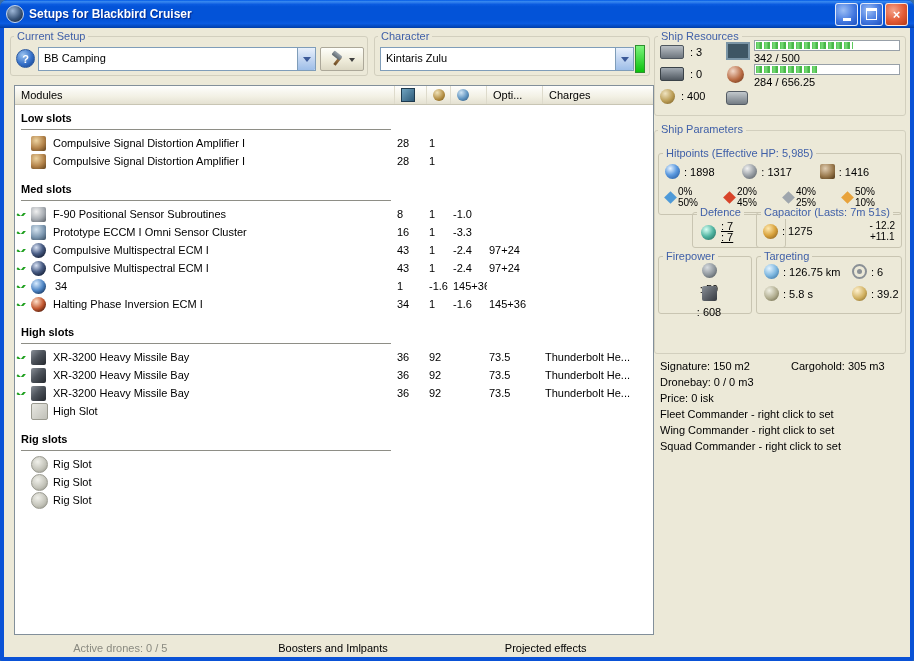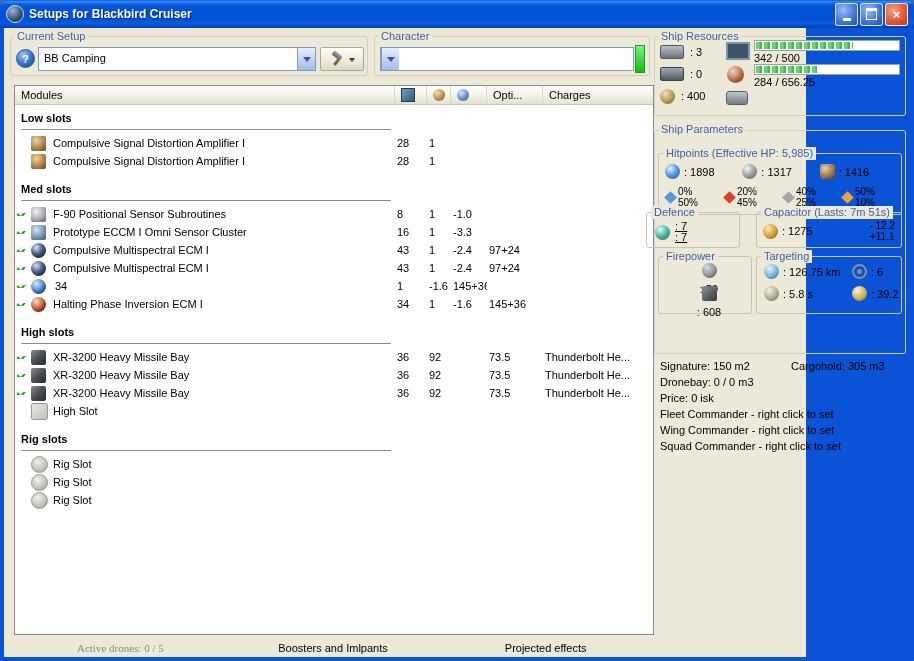--- a/index.html
+++ b/index.html
@@ -12,21 +12,21 @@
   .app-icon{width:16px;height:16px;border-radius:50%;flex:0 0 auto;
     background:radial-gradient(circle at 35% 30%,#9FB8D8,#3A5578 55%,#101C2C);border:1px solid #C8D8EE;}
   .title{flex:1;color:#fff;font-weight:bold;font-size:12px;text-shadow:1px 1px 1px #00268A;white-space:nowrap;}
   .winbtns{display:flex;gap:2px;}
   .winbtn{width:21px;height:21px;border-radius:3px;border:1px solid rgba(255,255,255,.85);display:flex;align-items:center;justify-content:center;color:#fff;font-weight:bold;font-size:13px;line-height:1;cursor:default;}
   .winbtn.min,.winbtn.max{background:radial-gradient(circle at 35% 30%,#9CBEF5,#4479E0 55%,#1C50C0);}
   .winbtn.close{background:radial-gradient(circle at 35% 30%,#F4A38A,#E25A35 55%,#B33A18);}
   .glyph-min{width:8px;height:3px;background:#fff;margin-top:10px;}
   .glyph-max{width:9px;height:8px;border:1px solid #fff;border-top-width:3px;}
   
-  .content{position:relative;width:802px;height:629px;margin:0 4px;background:#ECE9D8;}
+  .content{position:relative;width:906px;height:629px;margin:0 4px;background:#ECE9D8;}
   .abs{position:absolute;}
   .blue-label{color:#4060A8;white-space:nowrap;background:#ECE9D8;padding:0 3px;z-index:3;}
   .groupbox{border:1px solid #D2CFBE;border-radius:3px;}
   
   .combo{display:flex;background:#fff;border:1px solid #7F9DB9;height:22px;}
   .combo-text{flex:1;padding:0 5px;line-height:20px;white-space:nowrap;overflow:hidden;border-radius:8px;}
   .combo-arrow{width:17px;border-left:1px solid #7F9DB9;display:flex;align-items:center;justify-content:center;
     background:linear-gradient(180deg,#E8F0FC 0%,#C6D8F2 45%,#9EBEE8 100%);border-radius:0 1px 1px 0;}
   .combo-arrow::after{content:'';width:0;height:0;border:4px solid transparent;border-top:5px solid #3C5A99;margin-top:5px;}
   .help-btn{width:17px;height:17px;border-radius:50%;display:flex;align-items:center;justify-content:center;color:#fff;font-weight:bold;font-size:11px;
@@ -110,21 +110,21 @@
   .def-body{display:flex;align-items:center;gap:5px;padding:8px 0 0 8px;}
   .cap-body{display:flex;align-items:center;gap:4px;padding:7px 6px 0 6px;}
   .cap-body .two-line{margin-left:auto;text-align:center;}
   .fp-row{display:flex;align-items:center;gap:5px;padding:6px 0 0 8px;height:17px;flex-direction:column;}
   .tg-grid{display:grid;grid-template-columns:88px 1fr;row-gap:7px;padding:7px 4px 0 7px;}
   .mb-row{display:flex;align-items:center;gap:12px;padding:7px 0 0 8px;}
   .stats-line{height:16px;line-height:16px;white-space:nowrap;}
   .stats-line .first{display:inline-block;width:128px;}
   .bottom-tabs{display:flex;align-items:center;}
   .tab-label{flex:1;text-align:center;white-space:nowrap;}
-  .tab-label.disabled{color:#8A8A80;font-family:Liberation Serif, serif;}
+  .tab-label.disabled{color:#8A8A80;}
 </style>
 </head>
 <body>
 
 <div class="window">
   <div class="titlebar">
     <span class="app-icon"></span>
     <span class="title">Setups for Blackbird Cruiser</span>
     <span class="winbtns">
       <span class="winbtn min">
@@ -146,20 +146,21 @@
       <span class="combo-arrow"></span>
     </div>
     <div class="abs tool-btn" style="left:316px;top:19px;width:42px;">
       <span class="hammer"></span>
       <span class="dd"></span>
     </div>
 
     <div class="abs groupbox" style="left:370px;top:8px;width:274px;height:38px;"></div>
     <span class="abs blue-label" style="left:374px;top:2px;">Character</span>
     <div class="abs combo" style="left:376px;top:19px;width:252px;">
+      <span class="combo-text">Kintaris Zulu</span>
       <span class="combo-arrow"></span>
     </div>
     <div class="abs status-bar-green" style="left:631px;top:17px;width:8px;height:26px;"></div>
 
     <div class="abs modules-panel" style="left:10px;top:57px;width:638px;height:548px;">
       <div class="table-header">
         <span class="th">Modules</span>
         <span class="th">
             <i class="hicon cpu"></i>
           </span>
@@ -457,21 +458,21 @@
         <span class="resist">
             <i class="diamond explosive"></i>
             <span class="two-line">
               <span>50%</span>
               <span>10%</span>
             </span>
           </span>
       </div>
     </div>
 
-    <div class="pbox" style="left:642px;top:184px;width:92px;height:34px;text-decoration:underline;">
+    <div class="pbox" style="left:688px;top:184px;width:92px;height:34px;text-decoration:underline;">
       <div class="pbox-label">Defence</div>
       <div class="def-body">
         <i class="orb defence"></i>
         <span class="two-line" style="font-size:11px;">
             <span>: 7</span>
             <span>: 7</span>
           </span>
       </div>
     </div>
 

